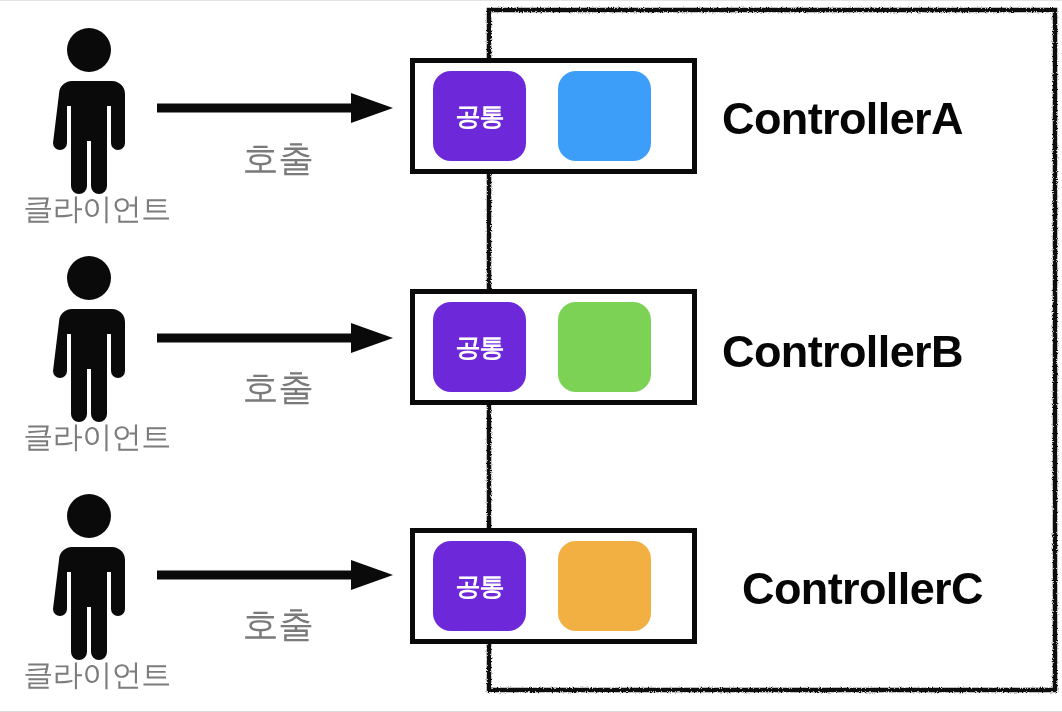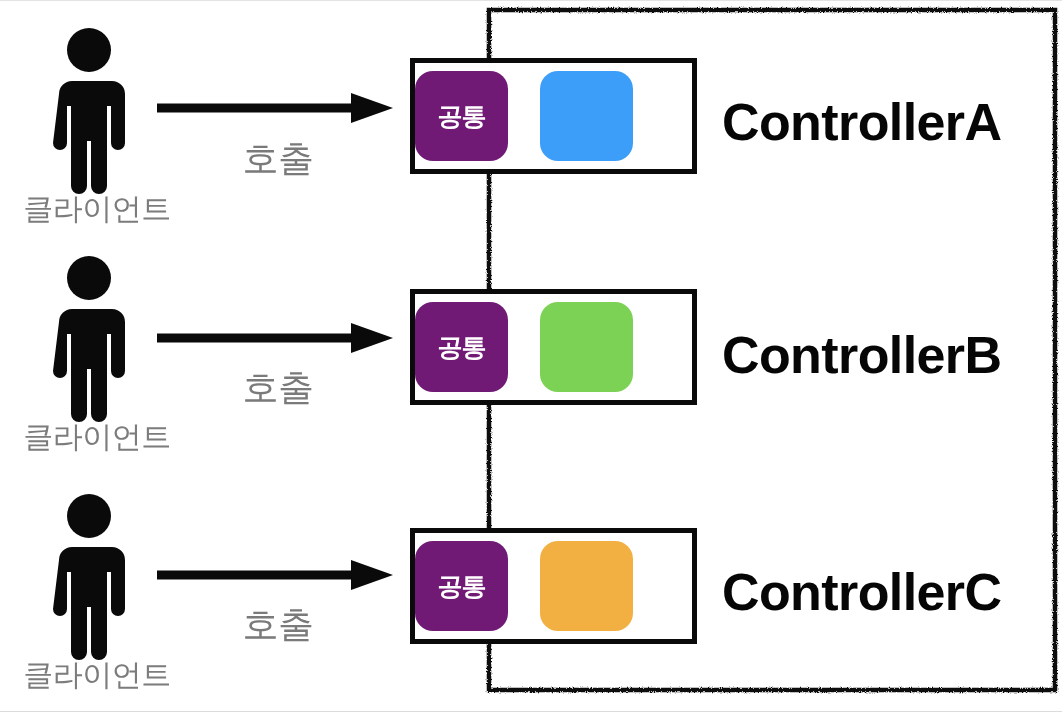--- a/index.html
+++ b/index.html
@@ -99,21 +99,22 @@
     box-sizing: border-box;
     border: 5px solid #0a0a0a;
     background: #ffffff;
     display: flex;
     align-items: center;
     z-index: 5;
   }
   .common-chip {
     width: 93px;
     height: 90px;
-    background: #701a75;
+    margin-left: 18px;
+    background: #6d28d9;
     border-radius: 18px;
     display: flex;
     align-items: center;
     justify-content: center;
     flex: 0 0 auto;
   }
   .common-chip-text {
     color: #ffffff;
     font-size: 25px;
     font-weight: bold;
@@ -125,21 +126,21 @@
     width: 93px;
     height: 90px;
     margin-left: 32px;
     border-radius: 18px;
     flex: 0 0 auto;
   }
 
   .controller-name {
     position: absolute;
     left: 722px;
-    font-size: 52px;
+    font-size: 45px;
     font-weight: bold;
     color: #060606;
     line-height: 1;
     letter-spacing: -0.6px;
     white-space: nowrap;
     z-index: 6;
   }
 </style>
 </head>
 <body>
@@ -226,16 +227,16 @@
       </svg>
     </div>
     <div class="call-label" style="left:198px; top:606px;">호출</div>
 
     <div class="controller-box" style="top:527px;">
       <div class="common-chip">
         <span class="common-chip-text">공통</span>
       </div>
       <div class="feature-chip" style="background:#f3b042;"></div>
     </div>
-    <div class="controller-name" style="top:565px;">ControllerC</div>
+    <div class="controller-name" style="top:565px;margin-left:20px;">ControllerC</div>
   </div>
 
 </div>
 
 </body></html>

